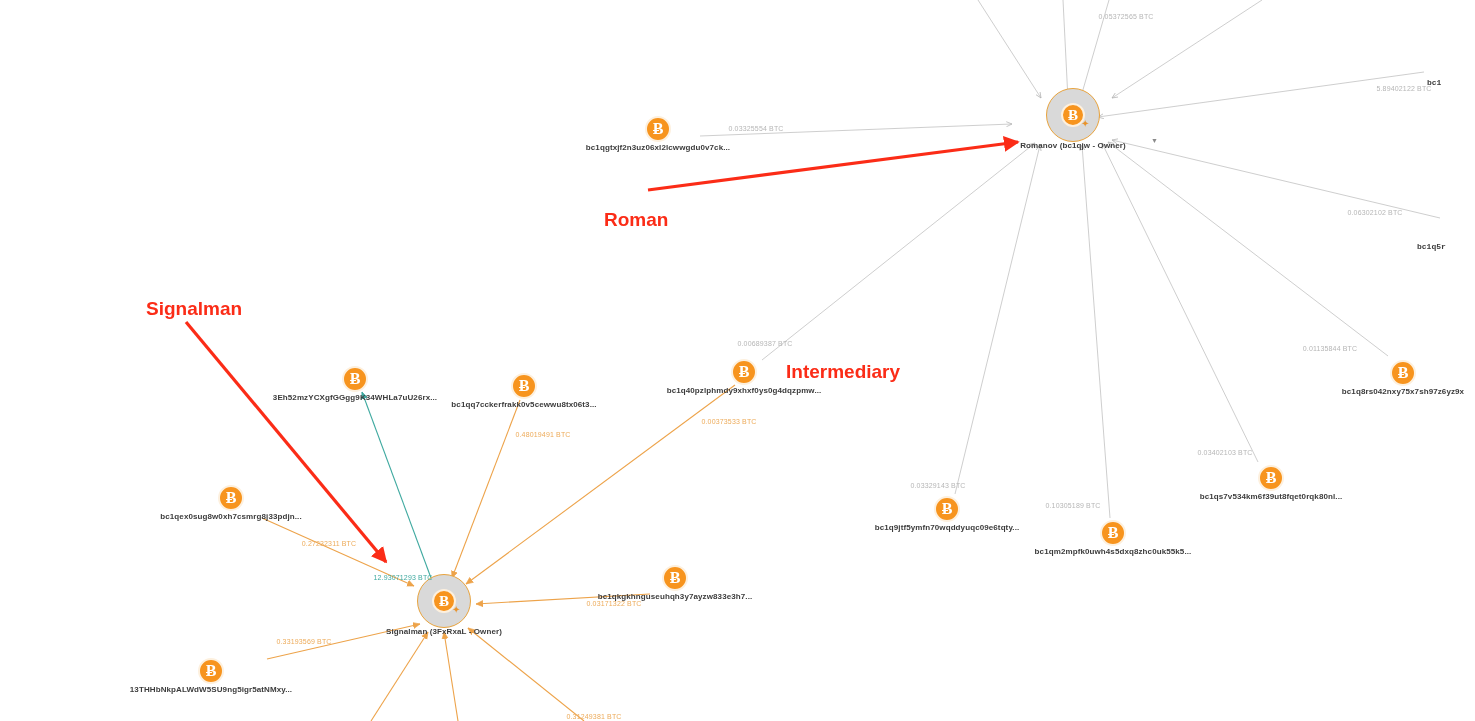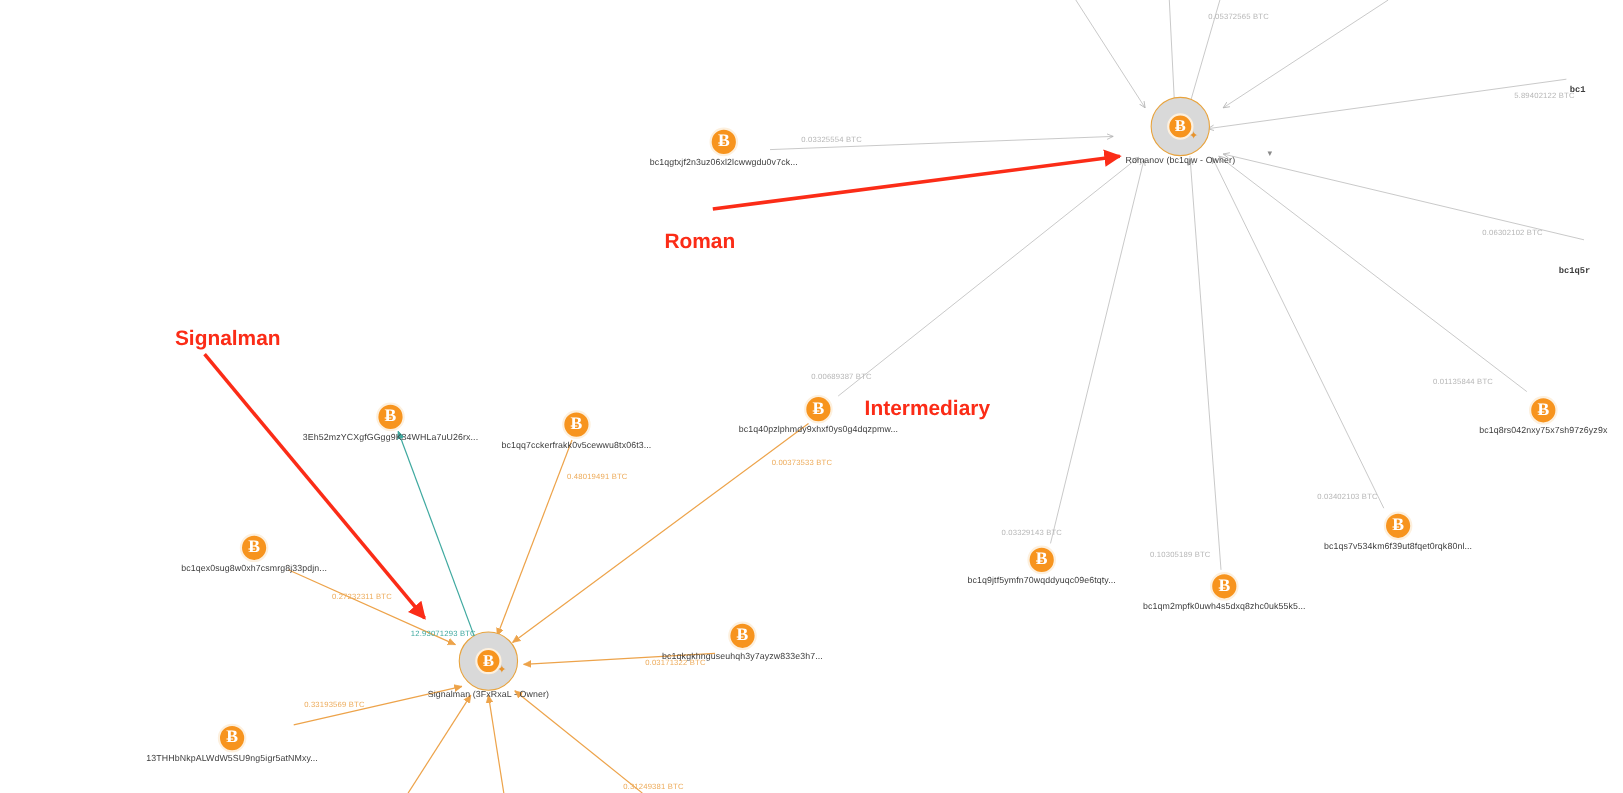--- a/index.html
+++ b/index.html
@@ -67,20 +67,21 @@
   }
   .node-label {
     position: absolute;
     left: 50%;
     top: 50%;
     white-space: nowrap;
     font-size: 8px;
     color: #3c3c3c;
     transform: translate(-50%, 0);
     letter-spacing: 0.1px;
+    font-weight: bold;
   }
   .node.plain .node-label {
     margin-top: 14px;
   }
   .node.entity .node-label {
     margin-top: 26px;
   }
   .pin {
     position: absolute;
     left: 50%;
@@ -246,21 +247,21 @@
       <div class="edge-amount teal" style="left: 403px; top: 577px;">12.93071293 BTC</div>
       <div class="edge-amount orange" style="left: 329px; top: 543px;">0.27232311 BTC</div>
       <div class="edge-amount orange" style="left: 543px; top: 434px;">0.48019491 BTC</div>
       <div class="edge-amount orange" style="left: 729px; top: 421px;">0.00373533 BTC</div>
       <div class="edge-amount orange" style="left: 614px; top: 603px;">0.03171322 BTC</div>
       <div class="edge-amount orange" style="left: 304px; top: 641px;">0.33193569 BTC</div>
       <div class="edge-amount orange" style="left: 594px; top: 716px;">0.31249381 BTC</div>
     </div>
   <div id="annotations-layer">
       <div class="annotation" style="left: 604px; top: 209px;">Roman</div>
-      <div class="annotation" style="left: 159px; top: 298px;">Signalman</div>
+      <div class="annotation" style="left: 146px; top: 298px;">Signalman</div>
       <div class="annotation" style="left: 786px; top: 361px;">Intermediary</div>
     </div>
   <div id="clipped-layer">
       <div class="clipped-label" style="left: 1427px; top: 78px;">bc1</div>
       <div class="clipped-label" style="left: 1417px; top: 242px; text-align: center;">bc1q5r</div>
     </div>
 
 </div>
 
 </body></html>

